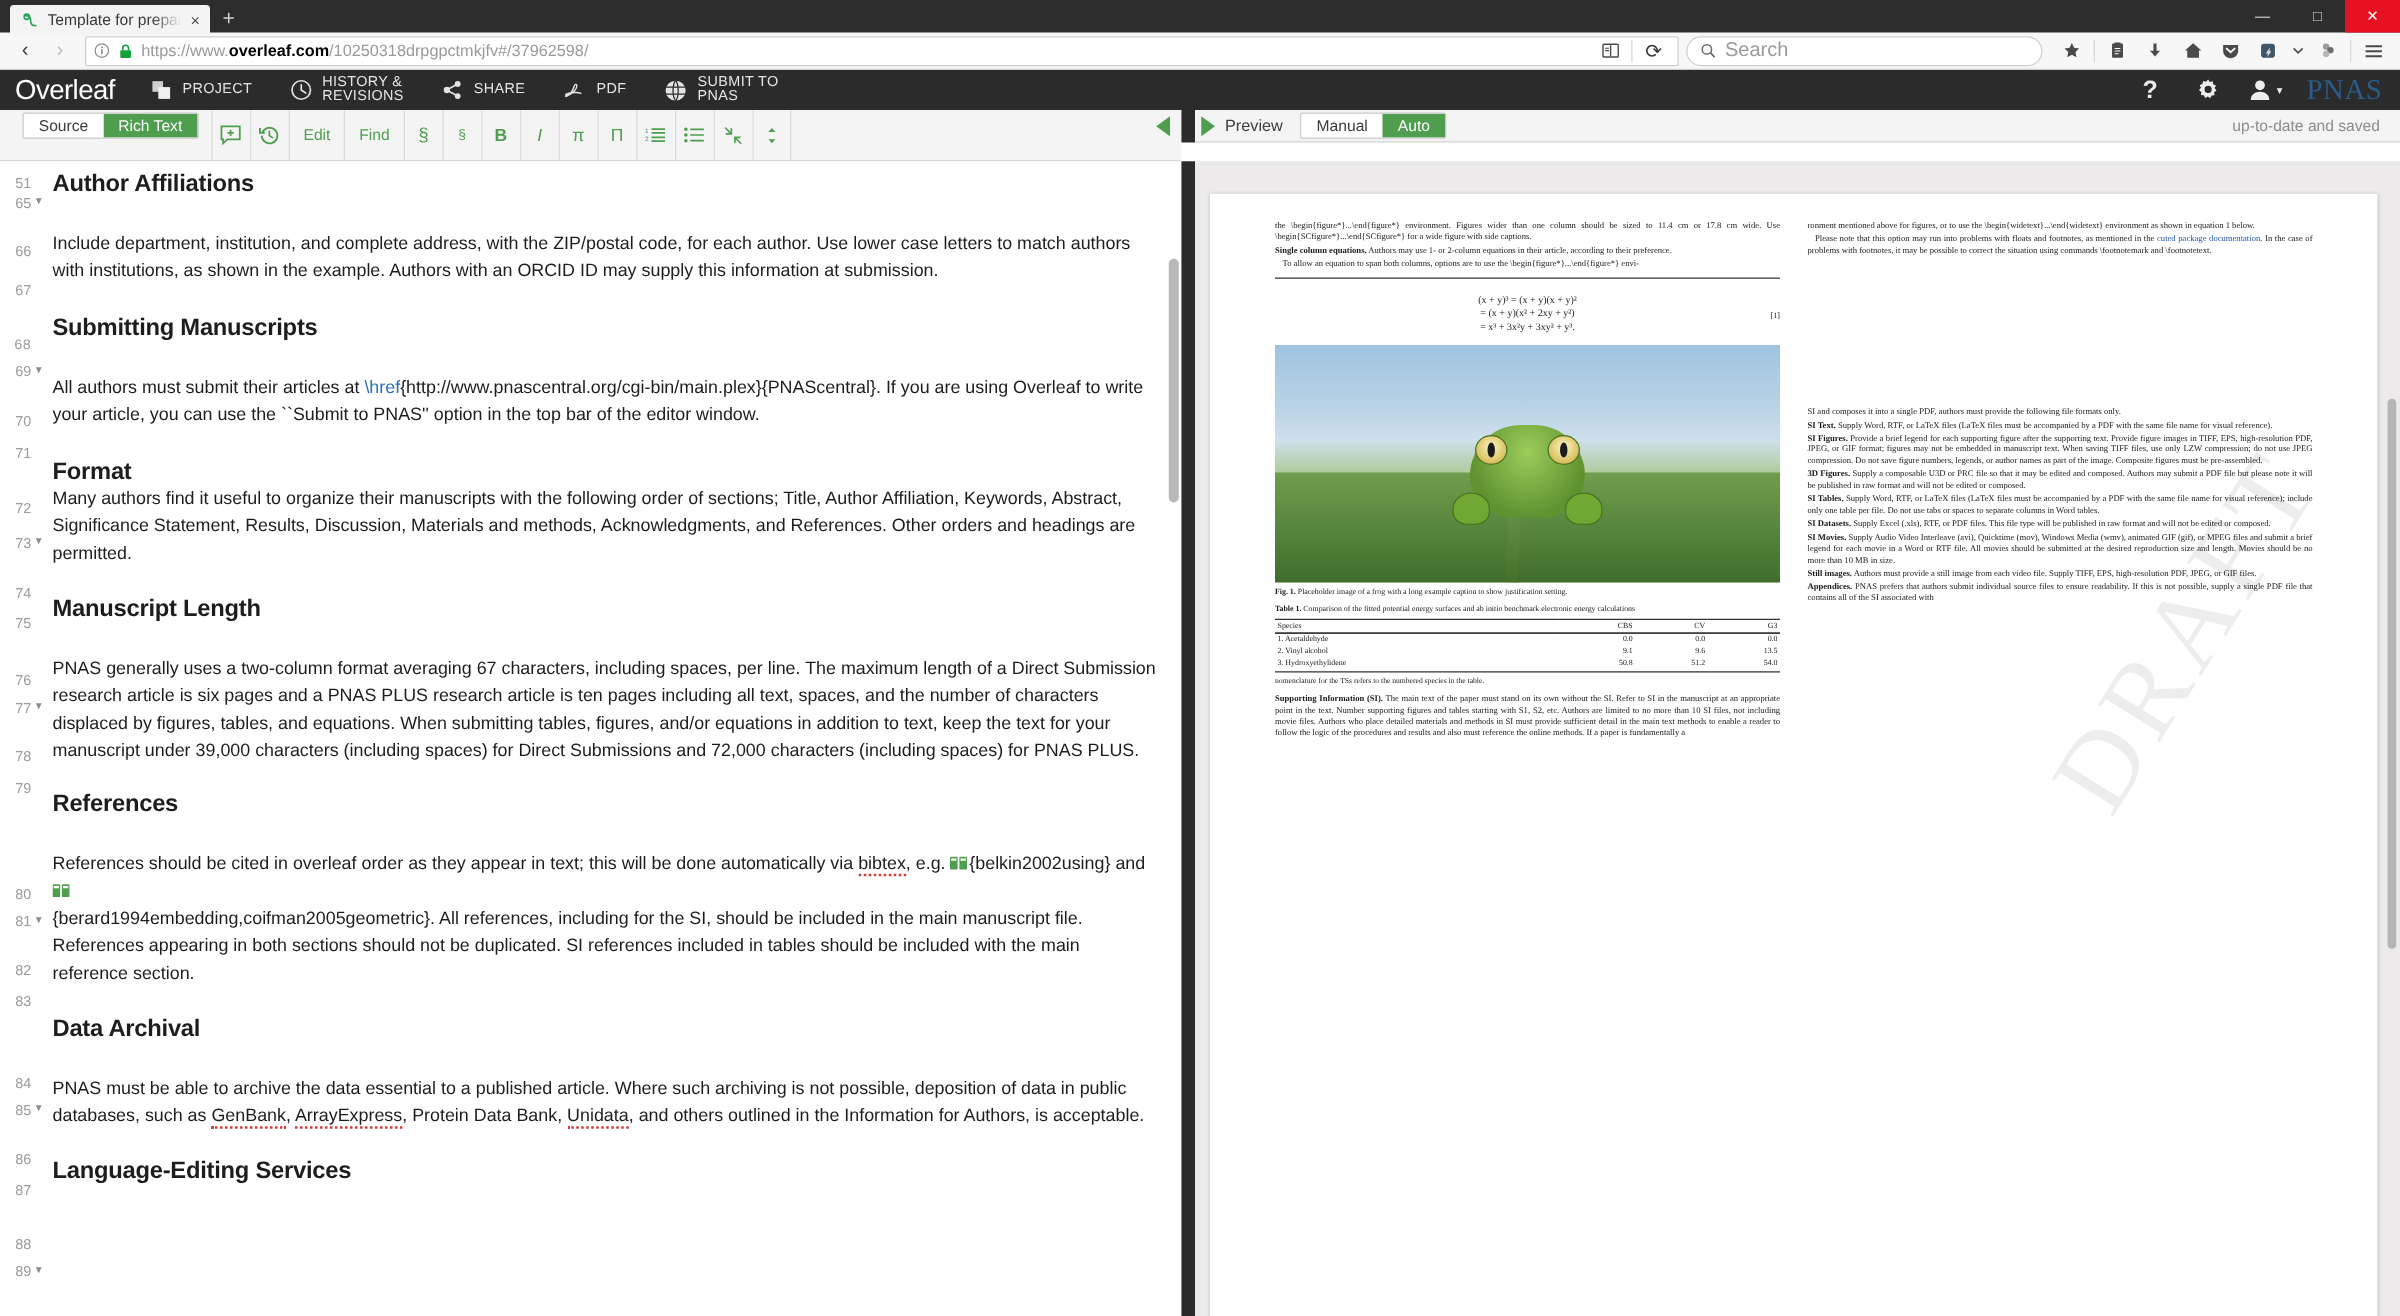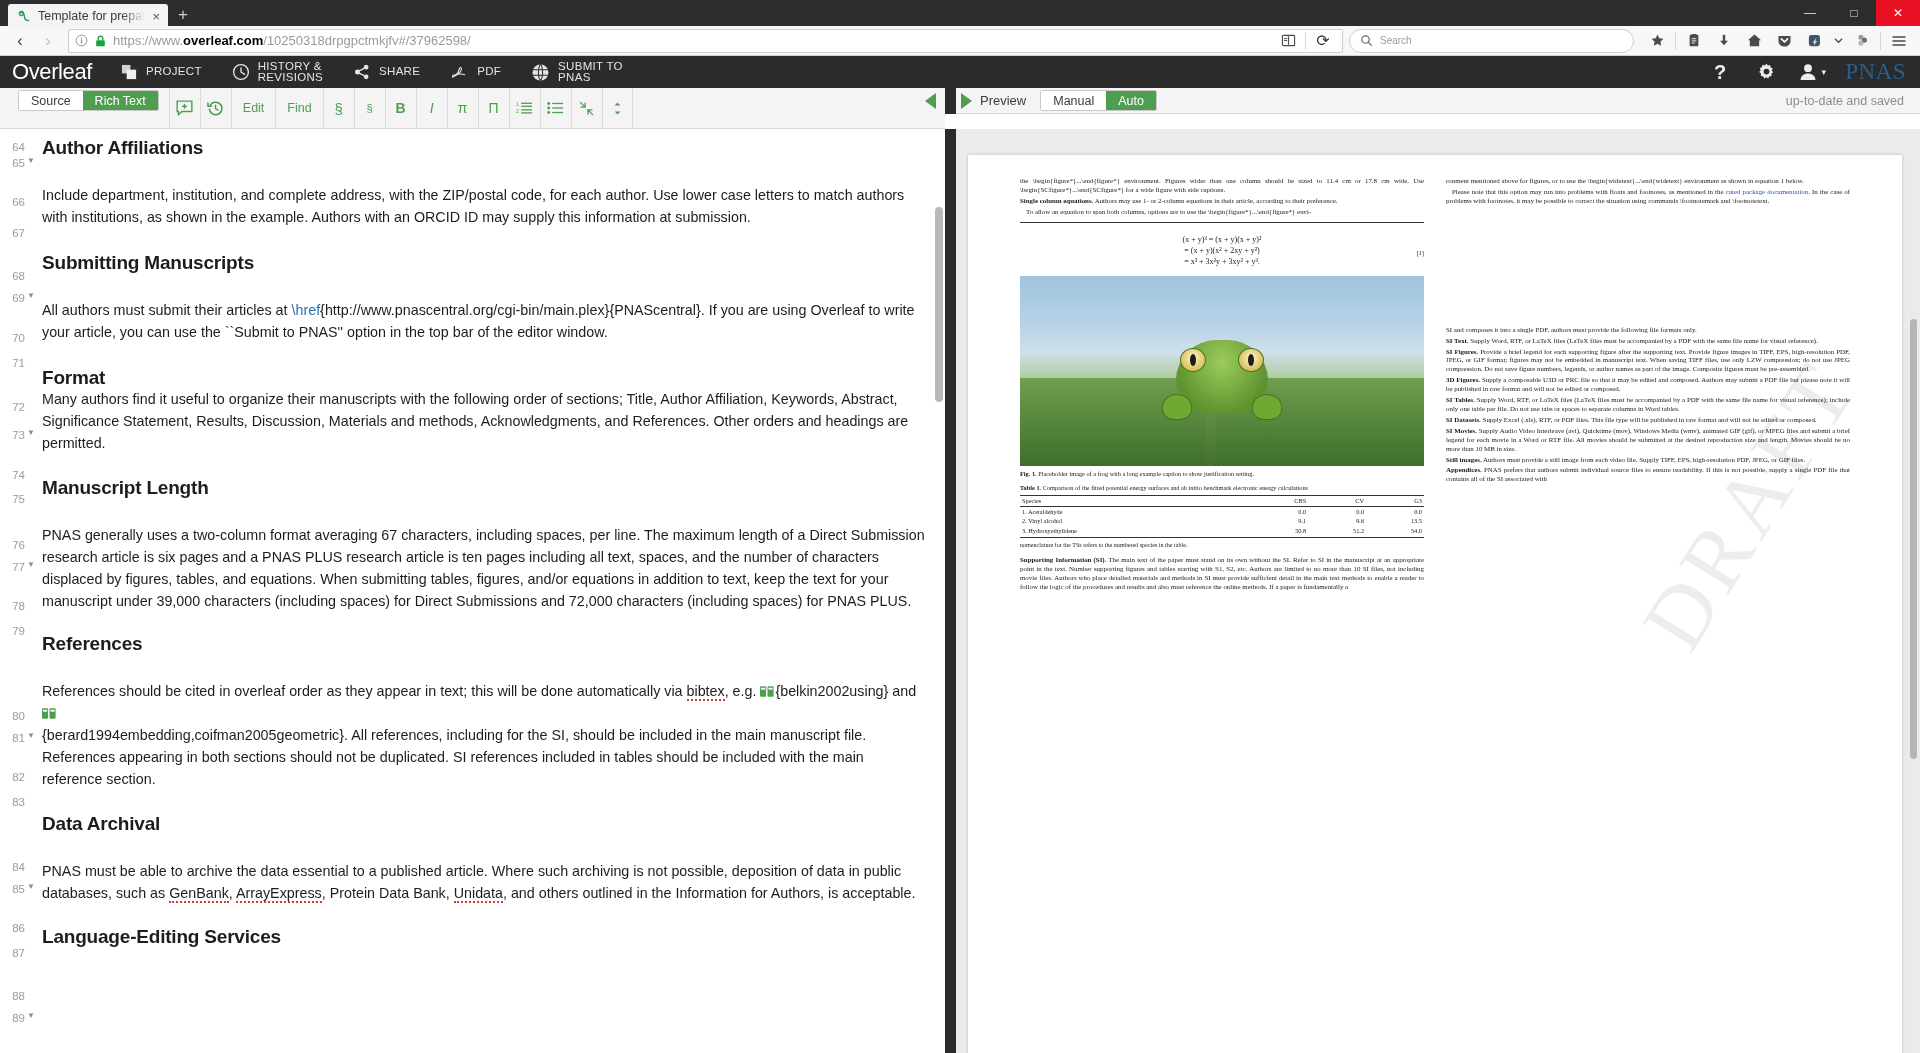--- a/index.html
+++ b/index.html
@@ -60,21 +60,21 @@
   }
   .lock{ width:11px; height:12px; display:block; }
   .url-text{ flex:1; color:#9a9a9a; font-size:13px; white-space:nowrap; overflow:hidden; }
   .url-text b{ color:#000000; font-weight:700; }
   .url-icons{ display:flex; align-items:center; gap:1px; }
   .url-icons .navbtn{ width:26px; }
   .searchbar{
     width:285px; height:24px; background:#fff; border:1px solid #cfcfcf; border-radius:13px;
     display:flex; align-items:center; gap:7px; padding:0 10px; margin-right:8px;
   }
-  .search-ph{ color:#9a9a9a; font-size:10px; }
+  .search-ph{ color:#9a9a9a; font-size:16px; }
   .toolbar-icons{ display:flex; align-items:center; }
   .tbi{
     width:30px; height:26px; display:flex; align-items:center; justify-content:center;
     color:#4a4a4a;
   }
   .vsep{ width:1px; height:18px; background:#d8d8d8; margin:0 3px; }
 
   
   .ol-header{
     height:32px; background:#2b2b2b; display:flex; align-items:center;
@@ -543,25 +543,25 @@
       <span class="pv-status">up-to-date and saved</span>
     </div>
   </div>
 </div>
 
 <div class="main">
 
   <div class="left-pane">
     <div class="gutter">
       <div style="height:10px"></div>
-      <div class="ln" style="height:16px;"><span>64</span></div>
+      <div class="ln" style="height:16px;"><span>51</span></div>
       <div class="ln" style="height:39px;position:relative;"><span>65</span><span class="fold">▼</span></div>
       <div class="ln" style="height:31px;"><span>66</span></div>
       <div class="ln" style="height:43px;"><span>67</span></div>
-      <div class="ln" style="height:22px;"><span>68</span></div>
+      <div class="ln" style="height:22px;font-family:Liberation Mono, monospace;"><span>68</span></div>
       <div class="ln" style="height:40px;"><span>69</span><span class="fold">▼</span></div>
       <div class="ln" style="height:25px;"><span>70</span></div>
       <div class="ln" style="height:44px;"><span>71</span></div>
       <div class="ln" style="height:28px;"><span>72</span></div>
       <div class="ln" style="height:40px;"><span>73</span><span class="fold">▼</span></div>
       <div class="ln" style="height:24px;"><span>74</span></div>
       <div class="ln" style="height:46px;"><span>75</span></div>
       <div class="ln" style="height:22px;"><span>76</span></div>
       <div class="ln" style="height:39px;"><span>77</span><span class="fold">▼</span></div>
       <div class="ln" style="height:25px;"><span>78</span></div>

